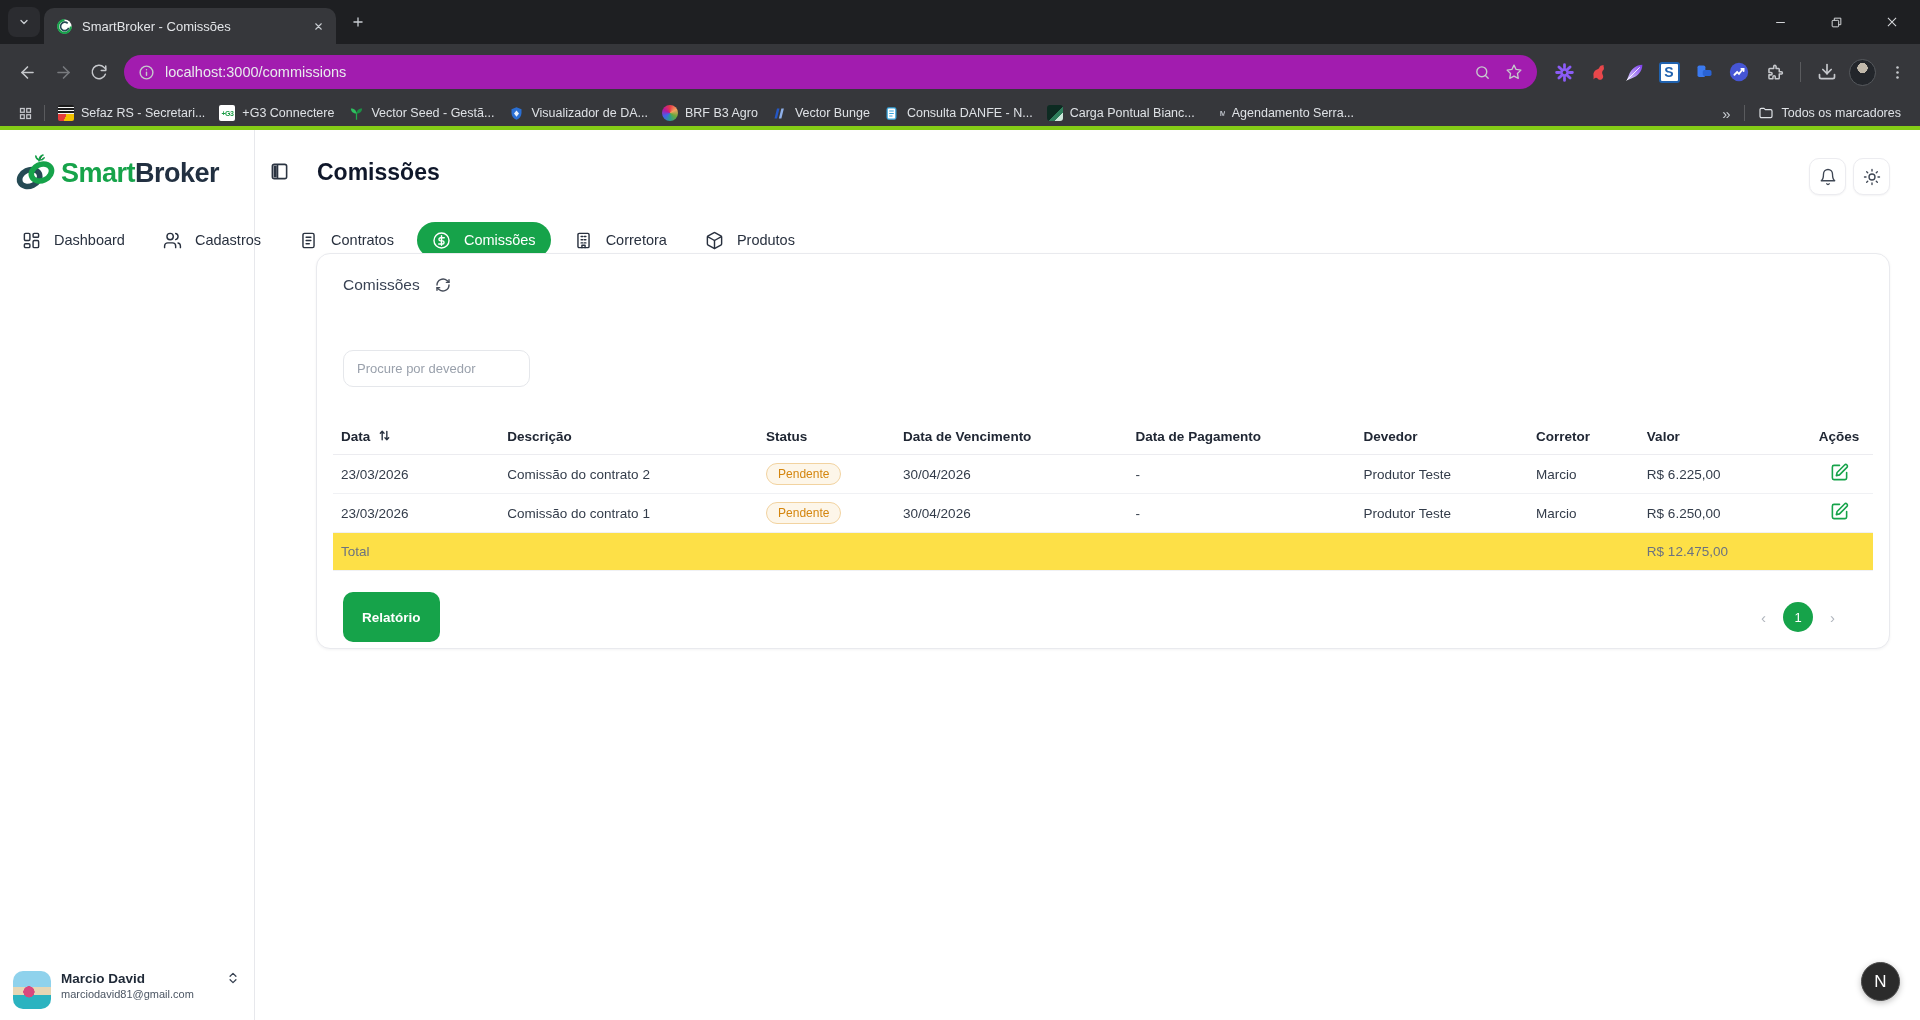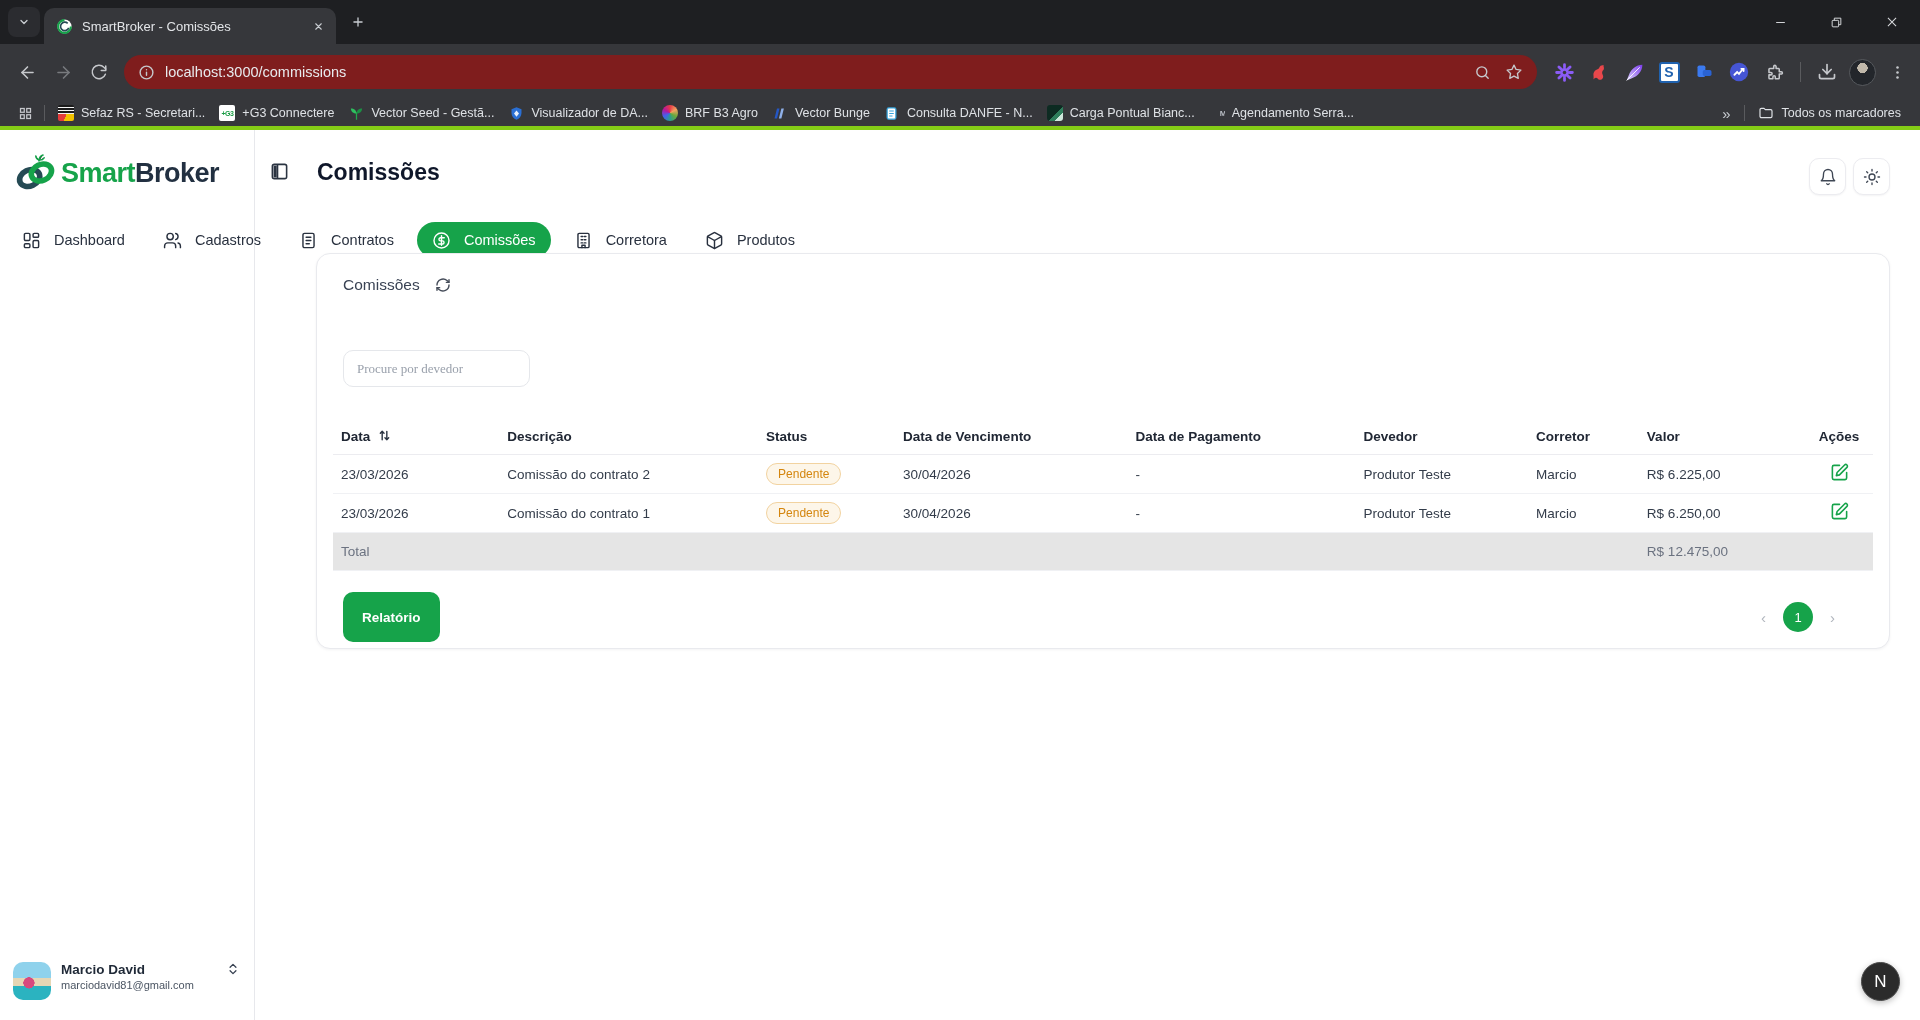--- a/index.html
+++ b/index.html
@@ -15,21 +15,21 @@
     display:flex; align-items:center; gap:9px; padding:0 8px 0 12px; }
   .tab-title { color:#e3e5e8; font-size:13px; flex:1; white-space:nowrap; overflow:hidden; }
   .tab-close { width:20px; height:20px; border-radius:50%; display:grid; place-items:center; color:#c9cdd2; }
   .newtab { width:28px; height:28px; margin:0 0 8px 8px; display:grid; place-items:center; color:#c9cdd2; }
   .win-controls { margin-left:auto; display:flex; height:44px; }
   .win-btn { width:56px; display:grid; place-items:center; color:#d7d9dc; }
 
   .toolbar { height:56px; background:#36373b; display:flex; align-items:center; padding:0 10px; }
   .nav-btn { width:34px; height:34px; display:grid; place-items:center; color:#c6c8cc; margin-right:2px; }
   .nav-btn.disabled { color:#787a7e; }
-  .url-pill { flex:1; height:34px; margin:0 14px 0 6px; background:#7f1d1d; border-radius:17px;
+  .url-pill { flex:1; height:34px; margin:0 14px 0 6px; background:#a21caf; border-radius:17px;
     display:flex; align-items:center; padding:0 14px; gap:10px; }
   .url-text { color:#e8eaed; font-size:14.5px; flex:1; }
   .pill-right { display:flex; align-items:center; gap:14px; color:#c6c8cc; }
   .ext-row { display:flex; align-items:center; gap:9px; }
   .ext { width:26px; height:26px; display:grid; place-items:center; }
   .ext-s { width:21px; height:21px; background:#fff; border:2px solid #2062af; border-radius:3px;
     color:#2062af; font-weight:800; font-size:14px; display:grid; place-items:center; line-height:1; }
   .tool-sep { width:1px; height:20px; background:#5a5b5e; margin:0 4px; }
   .avatar-chip { width:27px; height:27px; border-radius:50%;
     background: radial-gradient(circle at 50% 32%, #c0b8aa 0 24%, #23262b 25% 100%);
@@ -52,21 +52,21 @@
   .ico-carga { border-radius:3px;
     background: linear-gradient(135deg,#0d2b22 0 55%,#2e7d5b 55% 75%,#cfe8dc 75%); }
   .ico-mgr span { color:#b9bdc4; font-weight:800; font-size:8px; letter-spacing:-0.7px;margin-left:11px; }
   .bm-spacer { flex:1; }
   .bm-more { color:#c9cdd2; font-size:15px; padding:0 8px; }
 
   
   .app { position:absolute; top:130px; left:0; right:0; bottom:0; display:flex; background:#fff; }
 
   .sidebar { width:255px; border-right:1px solid #e7e8ec; display:flex; flex-direction:column;
-    padding:20px 0 18px; }
+    padding:20px 0 9px; }
   .logo { display:flex; align-items:center; gap:1px; padding:0 12px; height:46px; }
   .logo-text { font-size:27px; font-weight:700; letter-spacing:-0.5px; }
   .logo-smart { color:#16a34a; }
   .logo-broker { color:#223041; }
   .nav { display:flex; flex-direction:row; gap:8px; padding:0 7px; margin-top:26px; }
   .nav-item { display:flex; align-items:center; gap:13px; height:36px; padding:0 15px;
     border-radius:18px; color:#29313f; font-size:14.5px; font-weight:500; }
   .nav-item svg { width:19px; height:19px; flex:0 0 19px; }
   .nav-item.active { background:#16a34a; color:#fff; }
   .user-box { margin-top:auto; display:flex; gap:10px; padding:6px 14px 2px 13px; }
@@ -87,33 +87,33 @@
   .icon-btn { width:37px; height:37px; border:1px solid #ececf0; border-radius:10px; background:#fff;
     display:grid; place-items:center; color:#3f4754; box-shadow:0 1px 2px rgba(16,24,40,.05); }
 
   .card { margin:58px 0 0 47px; height:396px; border:1px solid #e9eaee; border-radius:14px;
     background:#fff; box-shadow:0 1px 3px rgba(16,24,40,.05); padding:22px 16px 0; }
   .card-title-row { display:flex; align-items:center; gap:15px; padding:0 10px; }
   .card-title { font-size:15.5px; color:#3a4354; }
   .refresh-btn { display:grid; place-items:center; color:#454c59; }
   .search-row { margin-top:56px; padding:0 10px; }
   .search-input { width:187px; height:37px; border:1px solid #e5e7eb; border-radius:10px;
-    padding:0 13px; font-size:13px; color:#374151; outline:none; font-family:Liberation Serif, serif; }
+    padding:0 13px; font-size:13px; color:#374151; outline:none; font-family:Liberation Sans, sans-serif; }
   .search-input::placeholder { color:#9aa1ac; }
 
   .table-wrap { margin-top:32px; }
   table { width:100%; border-collapse:collapse; font-size:13.5px; color:#333c4a; table-layout:fixed; }
   th { text-align:left; font-weight:700; color:#202734; padding:10px 8px; border-bottom:1px solid #ececf0; }
   td { padding:8px 8px; border-bottom:1px solid #f0f1f4; }
   .th-sort { display:inline-flex; align-items:flex-start; gap:8px; }
   .badge { display:inline-block; padding:3px 11px; border-radius:12px; background:#fdf6e9;
     border:1px solid #f2d3a0; color:#d4860f; font-size:12px; }
   .cell-actions { text-align:center; }
   th.col-actions { text-align:center; }
-  tr.total-row td { background:#e5e5e5; color:#6b7280; border-bottom:1px solid #f0f1f4; padding:11px 8px; }
+  tr.total-row td { background:#fde047; color:#6b7280; border-bottom:1px solid #f0f1f4; padding:11px 8px; }
 
   .card-footer { display:flex; align-items:center; margin-top:21px; padding:0 10px; }
   .report-btn { background:#16a34a; color:#fff; border:none; border-radius:10px; height:50px;
     padding:0 19px; font-size:13.5px; font-weight:700; font-family:inherit; }
   .pagination { margin-left:auto; display:flex; align-items:center; gap:17px; margin-right:28px; }
   .page-arrow { color:#b0b5bd; font-size:15px; }
   .page-circle { width:30px; height:30px; border-radius:50%; background:#16a34a; color:#fff;
     display:grid; place-items:center; font-size:13px; }
 
   .next-fab { position:absolute; right:20px; bottom:19px; width:39px; height:39px; border-radius:50%;

